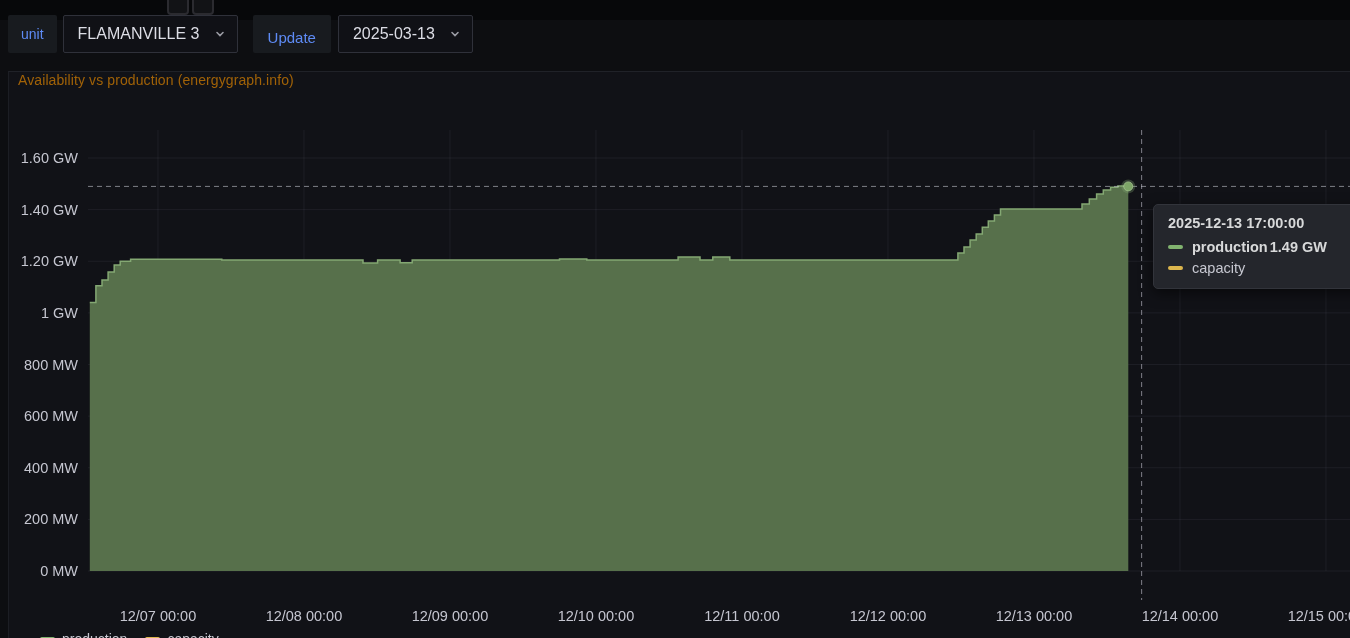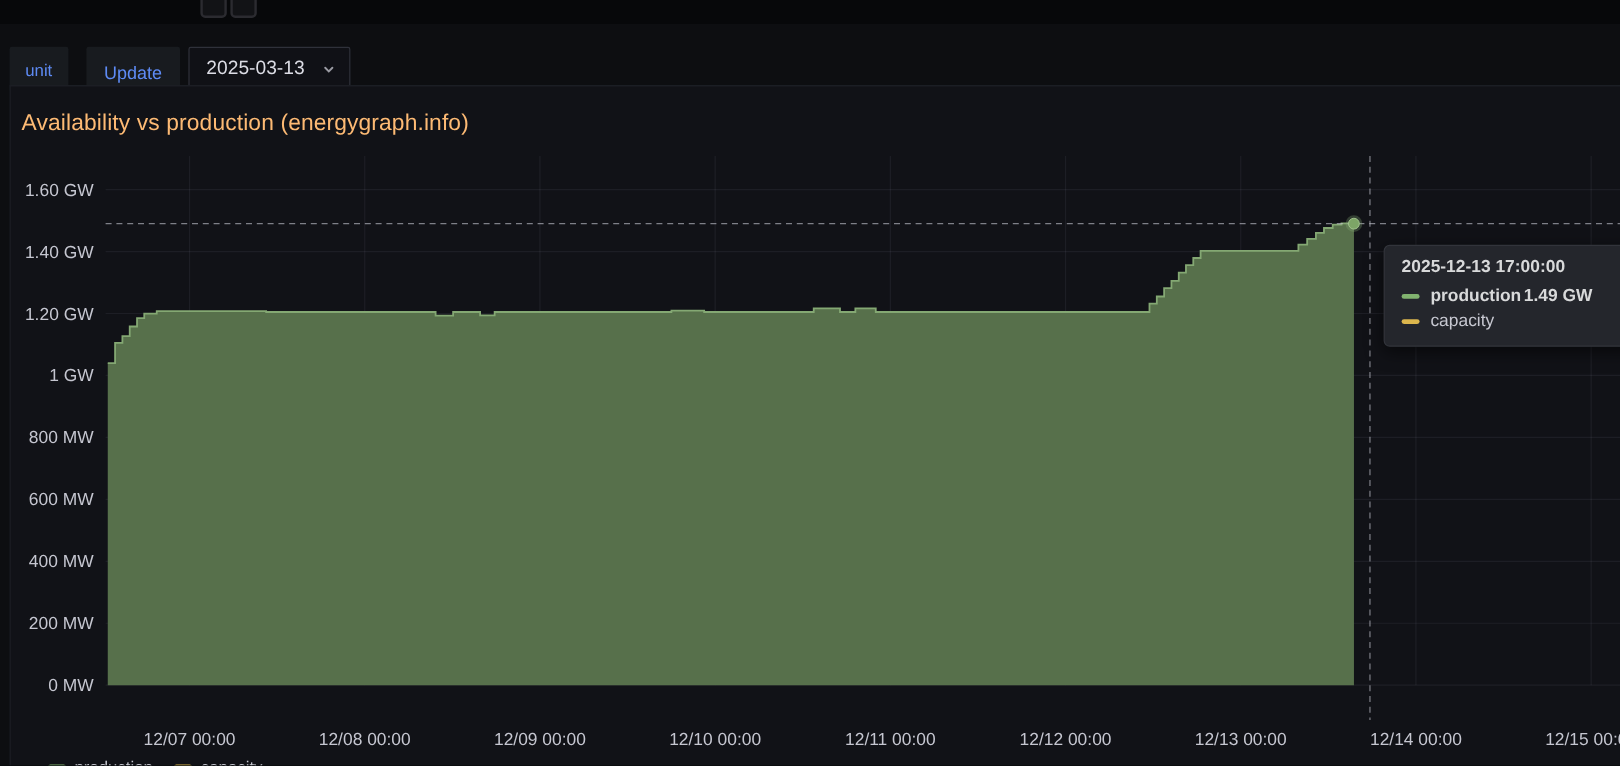--- a/index.html
+++ b/index.html
@@ -3,37 +3,37 @@
 <meta charset="utf-8">
 <style>
   html,body{margin:0;padding:0;background:#0a0b0d;}
   #app{position:relative;width:1350px;height:638px;overflow:hidden;
        background:#0d0e11;font-family:"Liberation Sans",sans-serif;color:#d8d9da;}
   
   .top-strip{position:absolute;left:0;top:0;width:1350px;height:20px;background:#07080a;}
   .mini-sq{position:absolute;top:-6px;width:18px;height:17px;border:2px solid #2b2b30;
            border-radius:4px;background:#121316;display:inline-block;}
   
-  .toolbar{position:absolute;left:8px;top:39px;display:flex;align-items:stretch;height:38px;}
+  .toolbar{position:absolute;left:8px;top:15px;display:flex;align-items:stretch;height:38px;}
   .chip{background:#181b1f;color:#5e8bf5;font-size:14px;display:flex;align-items:center;
         padding:0 13px;border-radius:2px;}
   .select{display:flex;align-items:center;box-sizing:border-box;border:1px solid #2f313a;
           border-radius:2px;background:#101116;padding:0 10px 0 14px;cursor:pointer;}
   .select .val{font-size:16px;color:#dcdde5;white-space:nowrap;}
   .sel-unit{margin-left:6px;width:175px;}
   .sel-date{margin-left:7px;width:135px;}
   .btn{margin-left:15px;background:#181b1f;border:none;color:#5e8bf5;font-size:15px;
        font-weight:500;padding:14px 15px;border-radius:2px;cursor:pointer;
        font-family:"Liberation Sans",sans-serif;}
   .chev{margin-left:auto;flex:0 0 auto;}
   
   .panel{position:absolute;left:8px;top:71px;width:1341px;height:567px;background:#111217;
          border-top:1px solid #202228;border-left:1px solid #1c1e24;}
-  .panel-title{position:absolute;left:18px;top:92px;font-size:19px;font-weight:500;
-               color:#fdba74;letter-spacing:.1px;}
+  .panel-title{position:absolute;left:18px;top:72px;font-size:14px;font-weight:500;
+               color:#a16207;letter-spacing:.1px;}
   #chart{position:absolute;left:0;top:0;width:1350px;height:638px;}
   
   .tooltip{position:absolute;left:1153px;top:204px;width:230px;box-sizing:border-box;
            background:#24262c;border:1px solid #32343b;border-radius:5px;
            padding:10px 14px 12px 14px;box-shadow:0 4px 14px rgba(0,0,0,.55);z-index:5;}
   .tt-time{font-size:14.5px;font-weight:700;color:#d8d9da;margin-bottom:8px;white-space:nowrap;}
   .tt-row{display:flex;align-items:center;margin-top:5px;white-space:nowrap;}
   .pill{width:15px;height:4px;border-radius:2px;flex:0 0 auto;margin-right:9px;}
   .tt-name{font-size:14.5px;}
   .tt-bold{font-weight:700;color:#d8d9da;}
@@ -50,20 +50,26 @@
 
 <div id="app">
 
   <div class="top-strip">
     <span class="mini-sq" style="left:167px"></span>
     <span class="mini-sq" style="left:192px"></span>
   </div>
 
   <div class="toolbar">
     <div class="chip">unit</div>
+    <div class="select sel-unit">
+      <span class="val">FLAMANVILLE 3</span>
+      <svg class="chev" width="14" height="14" viewBox="0 0 14 14">
+        <path d="M4 5.5 L7 8.5 L10 5.5" fill="none" stroke="#9a9ba3" stroke-width="1.6" stroke-linecap="round"></path>
+      </svg>
+    </div>
     <button class="btn">Update</button>
     <div class="select sel-date">
       <span class="val">2025-03-13</span>
       <svg class="chev" width="14" height="14" viewBox="0 0 14 14">
         <path d="M4 5.5 L7 8.5 L10 5.5" fill="none" stroke="#9a9ba3" stroke-width="1.6" stroke-linecap="round"></path>
       </svg>
     </div>
   </div>
 
   <div class="panel"></div>

